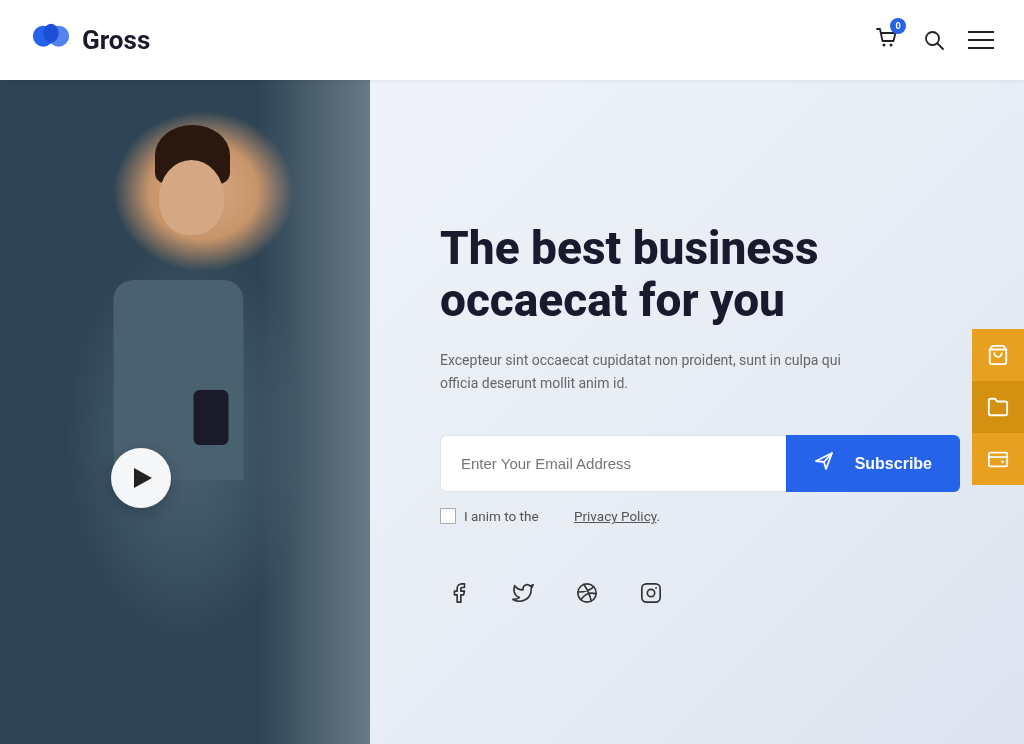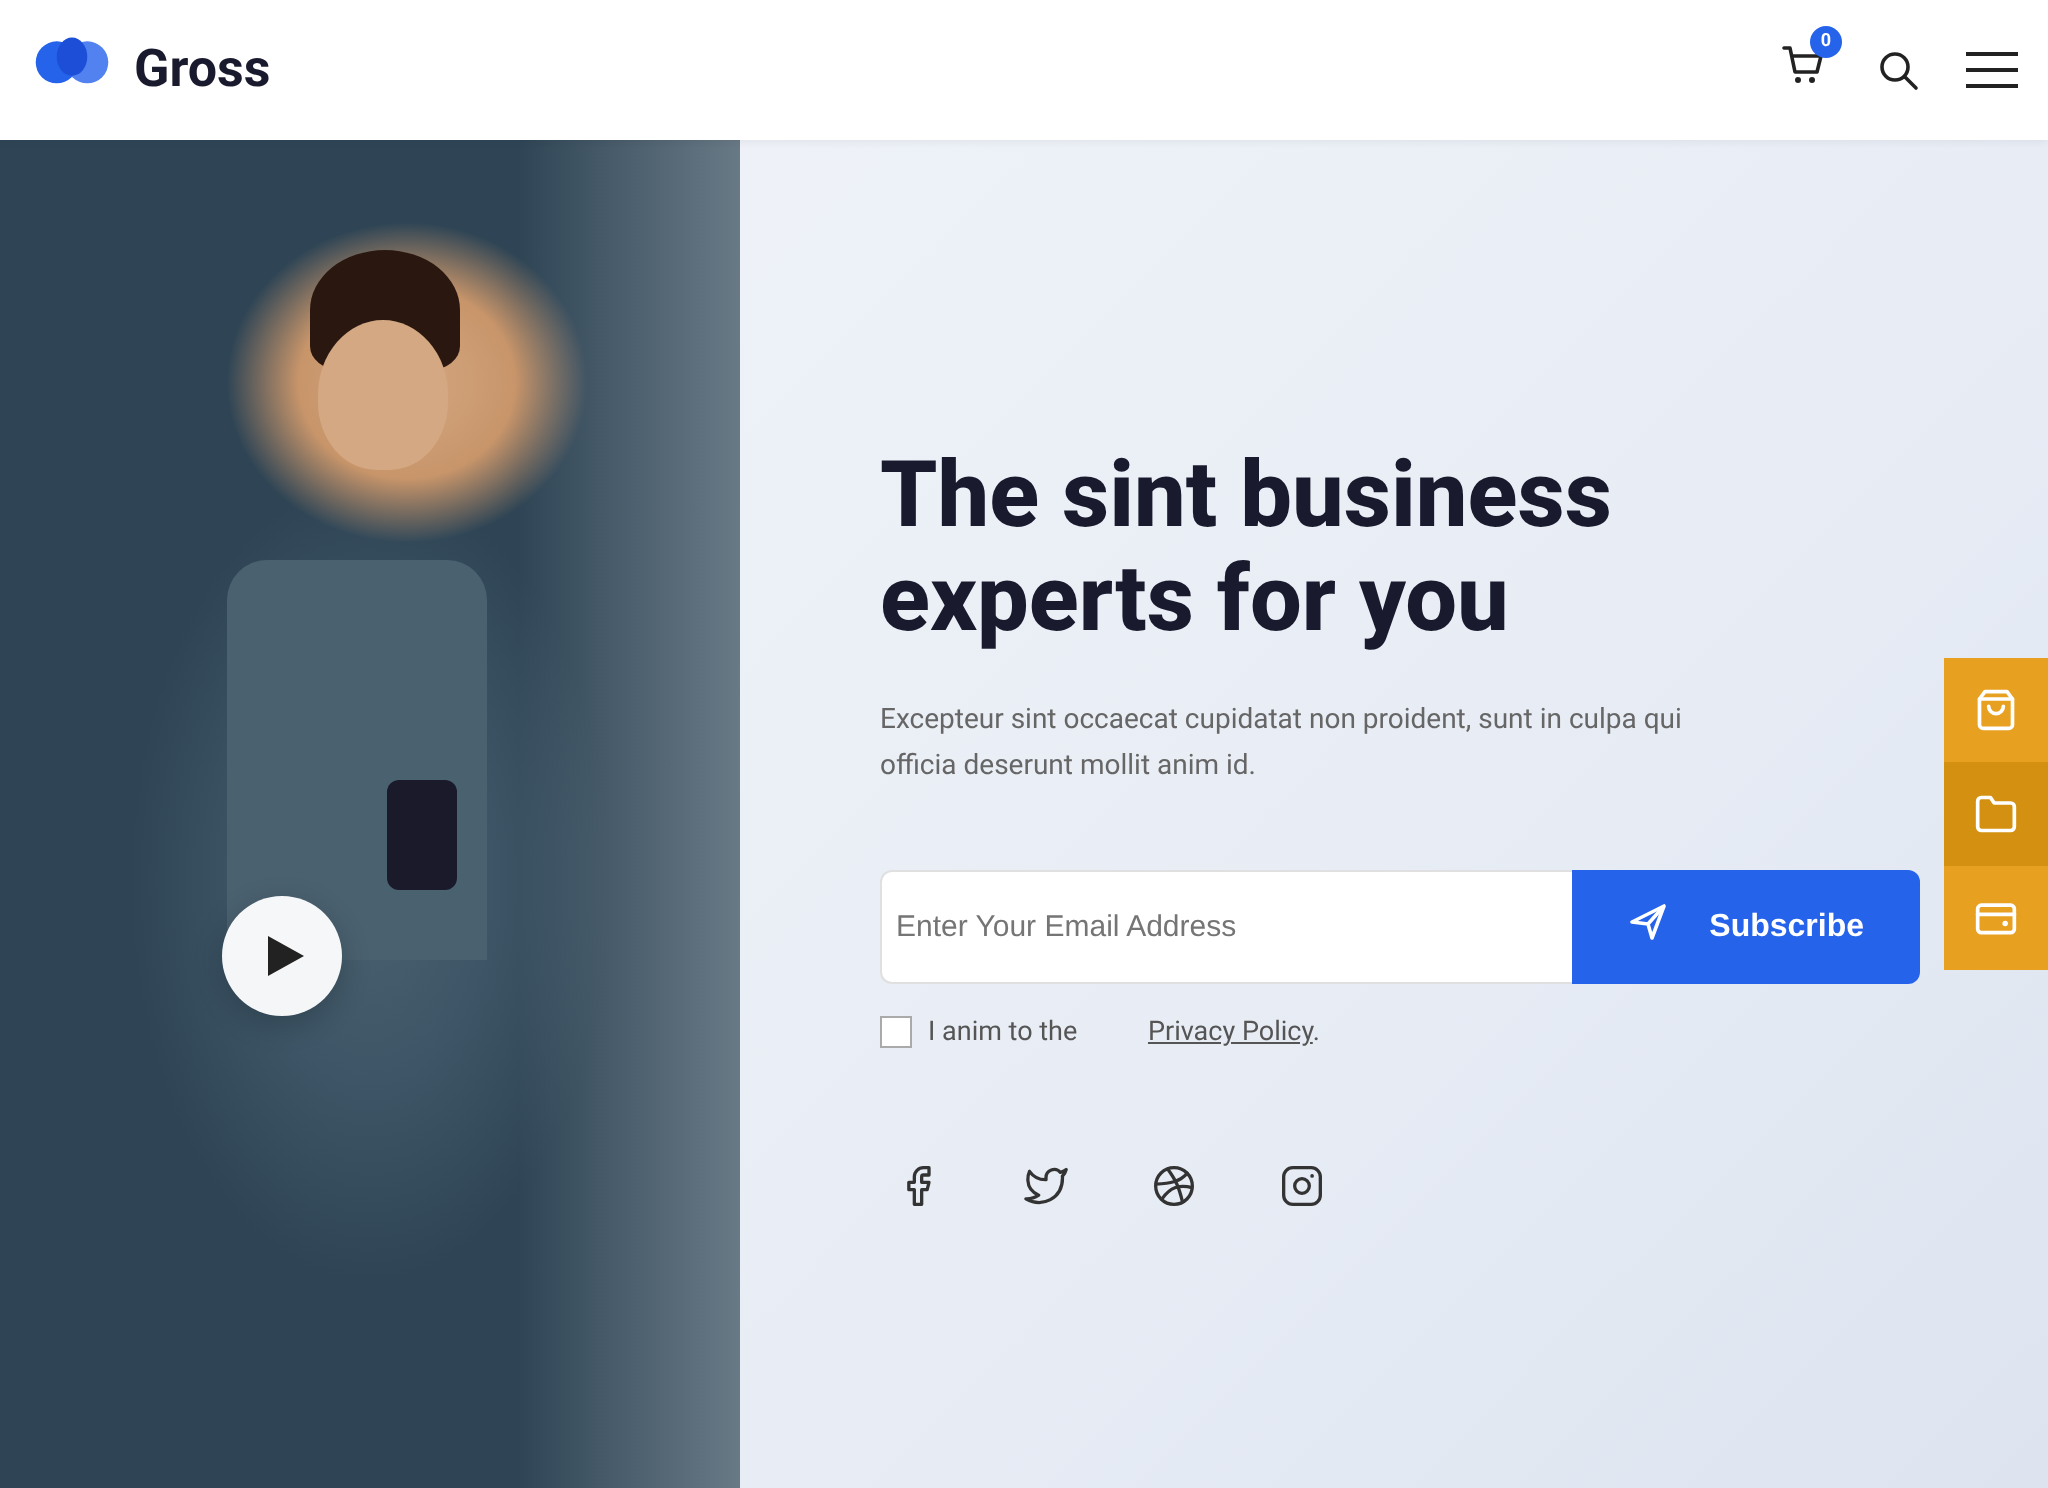--- a/index.html
+++ b/index.html
@@ -9,26 +9,26 @@
       width: 1024px;
       height: 744px;
       overflow: hidden;
       position: relative;
     }
 
     
     .header {
       position: absolute;
       top: 0; left: 0; right: 0;
-      height: 70px;
+      height: 80px;
       background: #fff;
       display: flex;
       align-items: center;
       justify-content: space-between;
-      padding: 0 15px;
+      padding: 0 30px;
       z-index: 10;
       box-shadow: 0 1px 4px rgba(0,0,0,0.06);
     }
     .logo-area {
       display: flex;
       align-items: center;
       gap: 10px;
     }
     .logo-icon {
       width: 42px;
@@ -196,21 +196,21 @@
 
     
     .subscribe-form {
       display: flex;
       gap: 0;
       max-width: 520px;
       margin-bottom: 16px;
     }
     .email-input {
       flex: 1;
-      padding: 16px 7px;
+      padding: 16px 20px;
       font-size: 15px;
       color: #aaa;
       border: 1.5px solid #e0e0e0;
       border-right: none;
       border-radius: 6px 0 0 6px;
       outline: none;
       background: #fff;
     }
     .subscribe-btn {
       background: #2563eb;
@@ -363,21 +363,21 @@
     </div>
     <div class="person-body"></div>
     <div class="person-phone"></div>
     <div class="img-overlay"></div>
     <div class="play-button">
       <div class="play-triangle"></div>
     </div>
   </div>
 
   <div class="right-panel">
-    <h1 class="hero-title">The sint business experts for you</h1>
+    <h1 class="hero-title">The best business occaecat for you</h1>
     <p class="hero-subtitle">Excepteur sint occaecat cupidatat non proident, sunt in culpa qui officia deserunt mollit anim id.</p>
 
     <div class="subscribe-form">
       <input class="email-input" type="email" placeholder="Enter Your Email Address" style="">
       <button class="subscribe-btn">
         <span class="send-icon">
           <svg width="20" height="20" viewBox="0 0 20 20" fill="none">
             <path d="M2 10L18 2L12 18L10 11L2 10Z" stroke="#fff" stroke-width="1.8" stroke-linejoin="round" fill="none"></path>
             <line x1="10" y1="11" x2="18" y2="2" stroke="#fff" stroke-width="1.8"></line>
           </svg>

